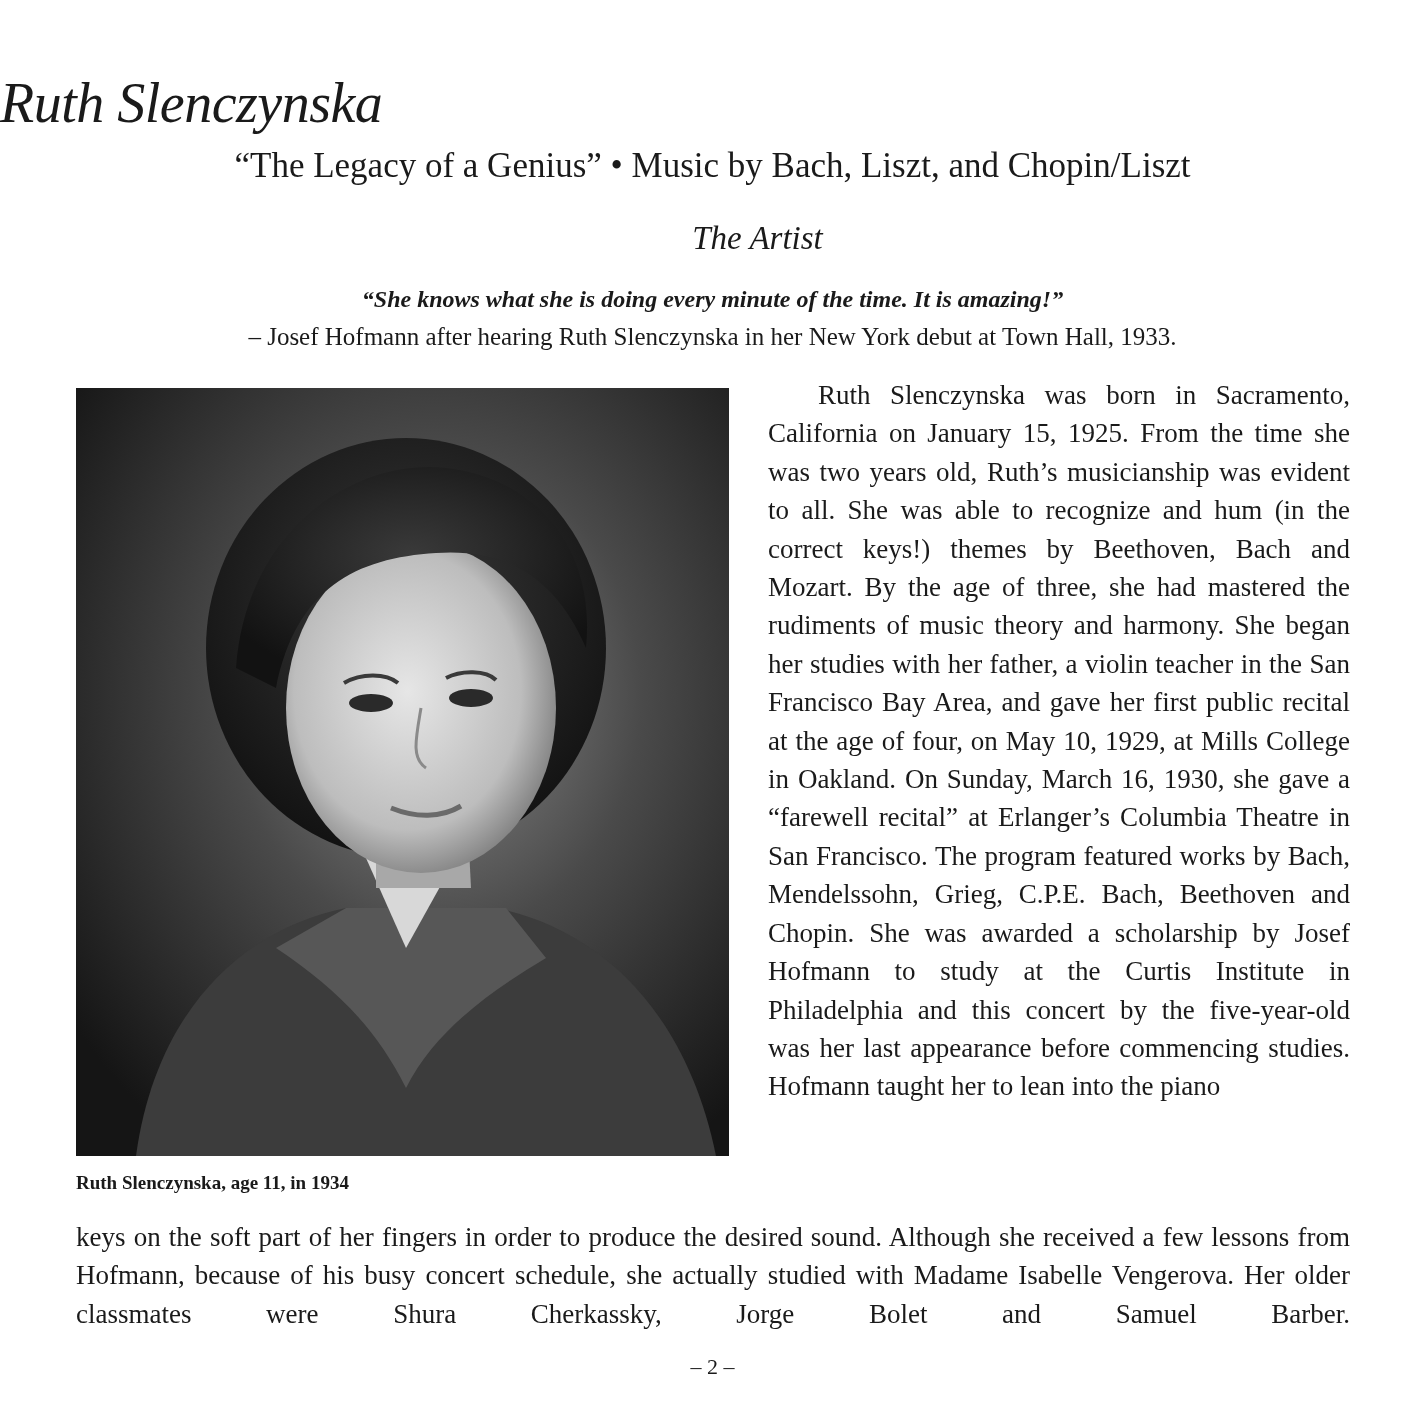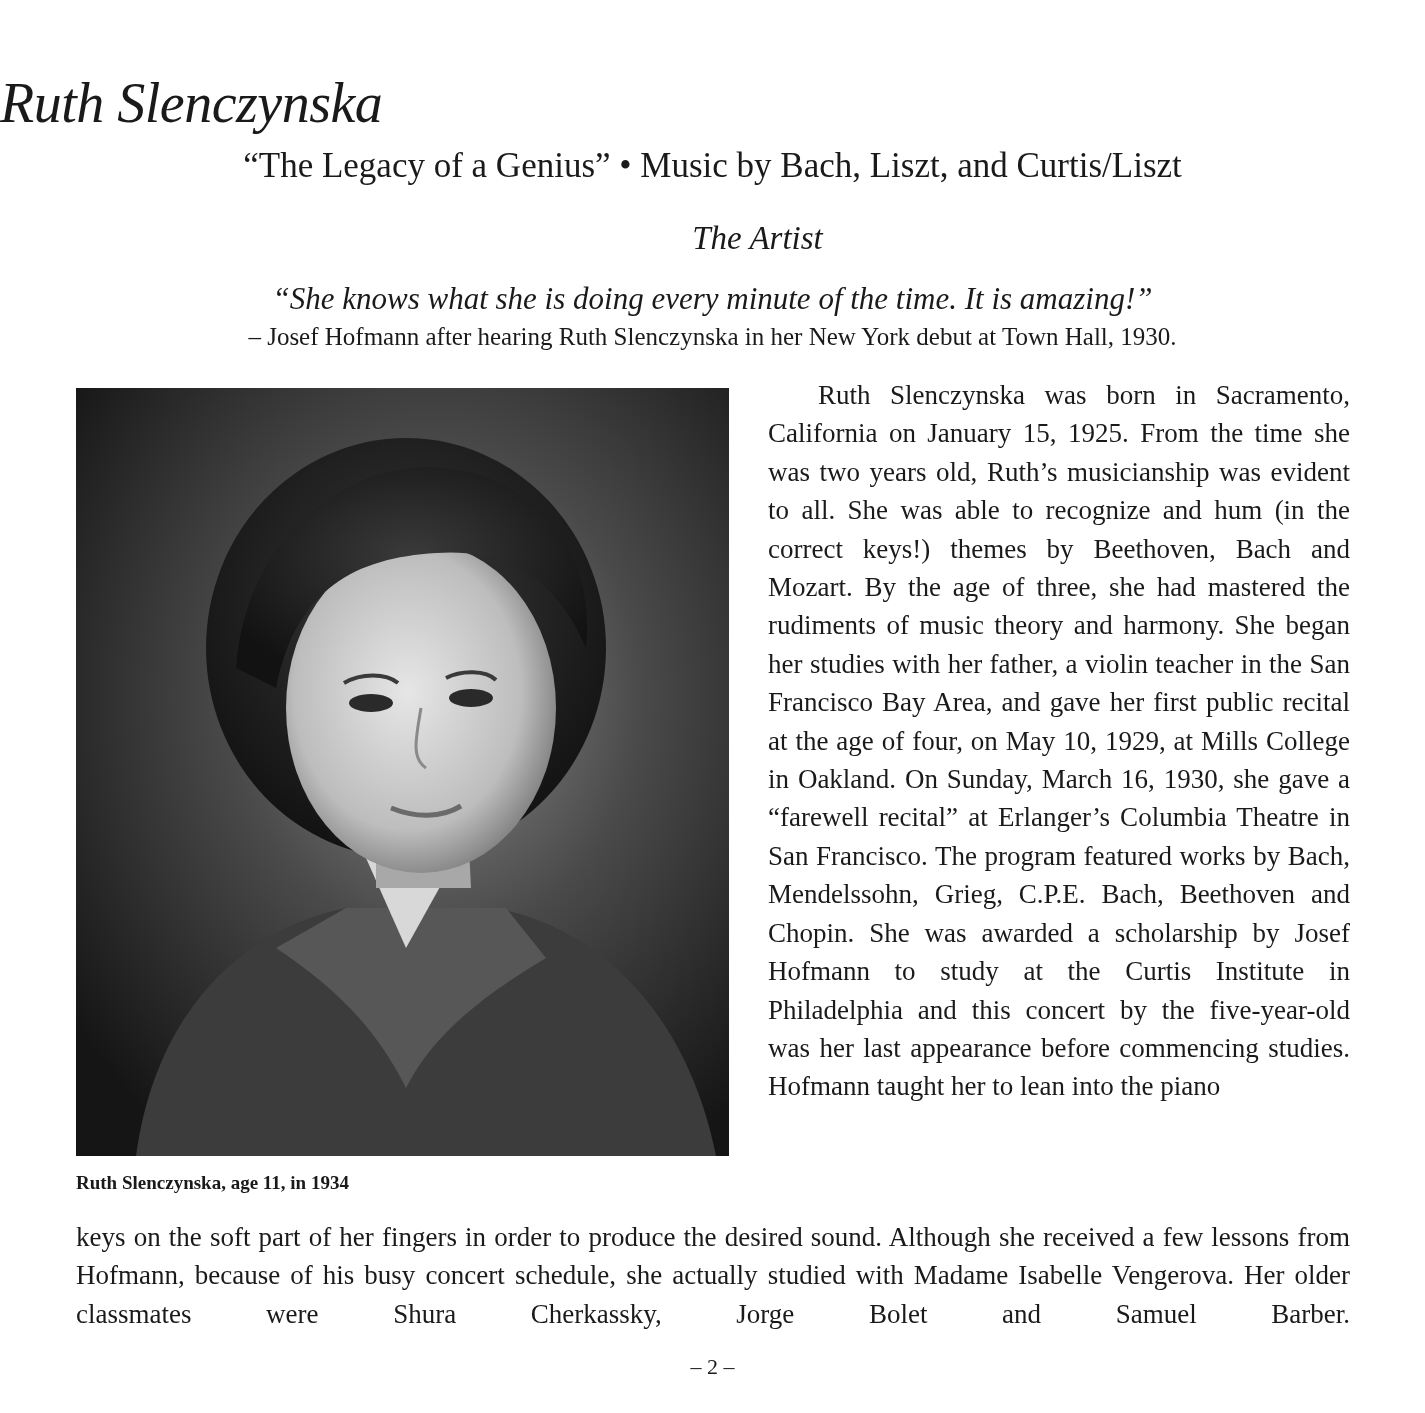--- a/index.html
+++ b/index.html
@@ -14,21 +14,21 @@
   .subtitle {
     position: absolute; top: 143px; left: 0; width: 1425px; text-align: center;
     font-size: 35px; line-height: 46px;
   }
   .section {
     position: absolute; top: 216px; left: 0; width: 1425px; text-align: center;
     font-style: italic; font-size: 33px; line-height: 44px; padding-left: 45px;
   }
   .quote {
     position: absolute; top: 282px; left: 0; width: 1425px; text-align: center;
-    font-style: italic; font-weight: normal; font-size: 31px; line-height: 34px;
+    font-style: italic; font-weight: bold; font-size: 24px; line-height: 34px;
   }
   .attrib {
     position: absolute; top: 320px; left: 0; width: 1425px; text-align: center;
     font-size: 25px; line-height: 34px;
   }
   .photo {
     position: absolute; left: 76px; top: 388px; width: 653px; height: 768px;
     background:
       radial-gradient(ellipse 60% 50% at 55% 45%, #6a6a6a 0%, #3a3a3a 55%, #1a1a1a 100%);
     overflow: hidden;
@@ -49,25 +49,25 @@
   }
   .page-num {
     position: absolute; top: 1352px; left: 0; width: 1425px; text-align: center;
     font-size: 22px; line-height: 30px;
   }
 </style>
 </head>
 <body>
 
 <div class="title">Ruth Slenczynska</div>
-<div class="subtitle">“The Legacy of a Genius” • Music by Bach, Liszt, and Curtis/Liszt</div>
+<div class="subtitle">“The Legacy of a Genius” • Music by Bach, Liszt, and Chopin/Liszt</div>
 <div class="section">The Artist</div>
 
 <div class="quote">“She knows what she is doing every minute of the time. It is amazing!”</div>
-<div class="attrib">– Josef Hofmann after hearing Ruth Slenczynska in her New York debut at Town Hall, 1930.</div>
+<div class="attrib">– Josef Hofmann after hearing Ruth Slenczynska in her New York debut at Town Hall, 1933.</div>
 
 <div class="photo" title="black and white portrait photograph of a young girl">
   <svg viewBox="0 0 653 768" preserveAspectRatio="none">
     <defs>
       <radialGradient id="bg" cx="55%" cy="40%" r="70%">
         <stop offset="0%" stop-color="#8a8a8a"></stop>
         <stop offset="45%" stop-color="#4a4a4a"></stop>
         <stop offset="100%" stop-color="#151515"></stop>
       </radialGradient>
       <radialGradient id="face" cx="45%" cy="45%" r="60%">

